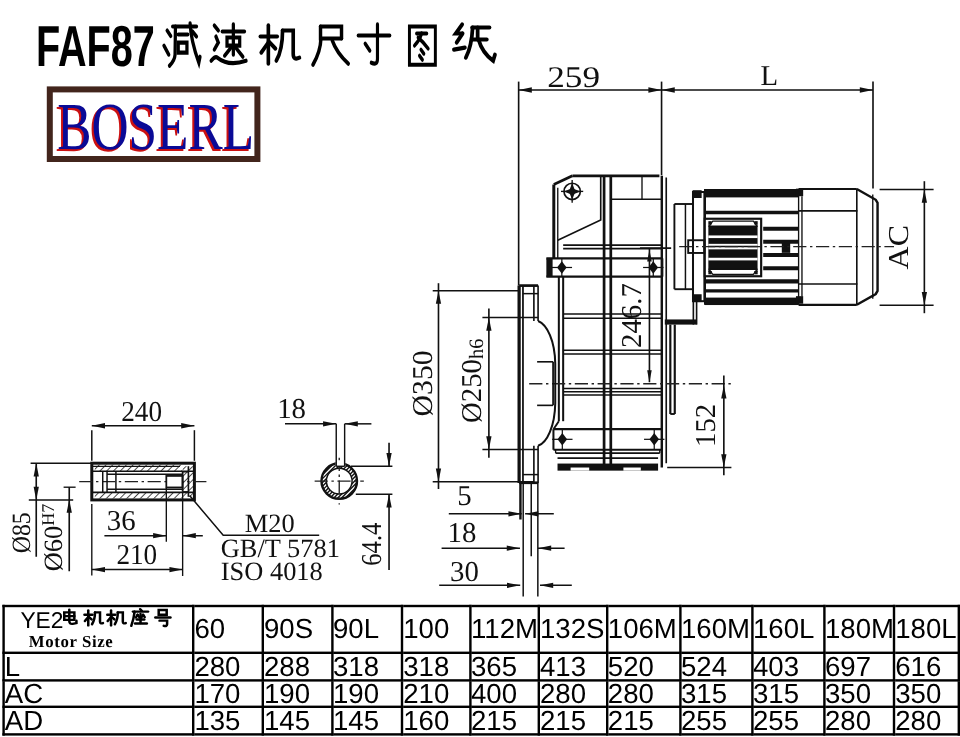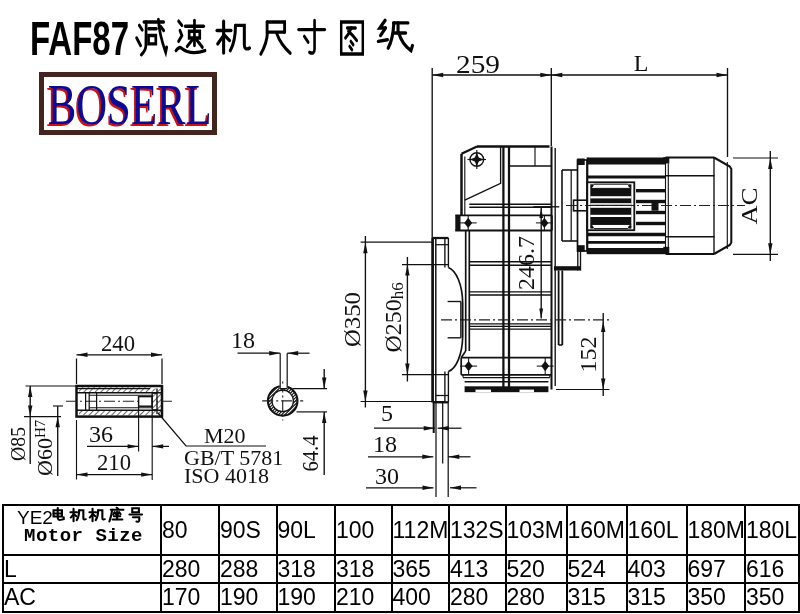--- a/index.html
+++ b/index.html
@@ -366,30 +366,30 @@
         <col style="width:60px">
         <col style="width:58.5px">
         <col style="width:54px">
       </colgroup>
 <tbody>
         <tr style="height:39px">
           <td class="c0">
             <div style="position:relative;height:100%">
               <span style="position:absolute;left:13px;top:2px;font-size:19px;font-family:'Liberation Sans',sans-serif">YE2</span>
               <span style="position:absolute;left:46px;top:18.5px;font-family:'Liberation Mono',monospace;font-size:17px;font-weight:bold">&nbsp;</span>
-              <div style="position:absolute;left:20px;top:20px;font-family:Liberation Mono, monospace;font-size:19px;font-weight:bold;letter-spacing:0.5px">Motor Size</div>
+              <div style="position:absolute;left:20px;top:20px;font-family:Liberation Serif, serif;font-size:14px;font-weight:bold;letter-spacing:0.5px">Motor Size</div>
             </div>
           </td>
-          <td>80</td>
+          <td>60</td>
           <td>90S</td>
           <td>90L</td>
           <td>100</td>
           <td>112M</td>
           <td>132S</td>
-          <td>103M</td>
+          <td>106M</td>
           <td>160M</td>
           <td>160L</td>
           <td>180M</td>
           <td>180L</td>
         </tr>
 <tr>
           <td>L</td>
           <td>280</td>
           <td>288</td>
           <td>318</td>
@@ -409,20 +409,34 @@
           <td>190</td>
           <td>210</td>
           <td>400</td>
           <td>280</td>
           <td>280</td>
           <td>315</td>
           <td>315</td>
           <td>350</td>
           <td>350</td>
         </tr>
+        <tr>
+          <td>AD</td>
+          <td>135</td>
+          <td>145</td>
+          <td>145</td>
+          <td>160</td>
+          <td>215</td>
+          <td>215</td>
+          <td>215</td>
+          <td>255</td>
+          <td>255</td>
+          <td>280</td>
+          <td>280</td>
+        </tr>
 </tbody>
     </table>
 <svg width="17.5" height="16.5" viewBox="0 0 100 100" preserveAspectRatio="none" style="position:absolute;left:49px;top:506.5px;overflow:visible">
       <path d="M26,20 L74,20 L74,58 L26,58 Z" stroke="#000" stroke-width="12.0" fill="none" stroke-linecap="round"></path>
       <path d="M26,39 L74,39" stroke="#000" stroke-width="12.0" fill="none" stroke-linecap="round"></path>
       <path d="M50,6 L50,64 Q50,80 66,78 L84,74 L84,62" stroke="#000" stroke-width="12.0" fill="none" stroke-linecap="round"></path>
     </svg>
     <svg width="17.5" height="16.5" viewBox="0 0 100 100" preserveAspectRatio="none" style="position:absolute;left:68.6px;top:506.5px;overflow:visible">
       <path d="M8,32 L46,32" stroke="#000" stroke-width="12.0" fill="none" stroke-linecap="round"></path>
       <path d="M26,10 L26,86" stroke="#000" stroke-width="12.0" fill="none" stroke-linecap="round"></path>

